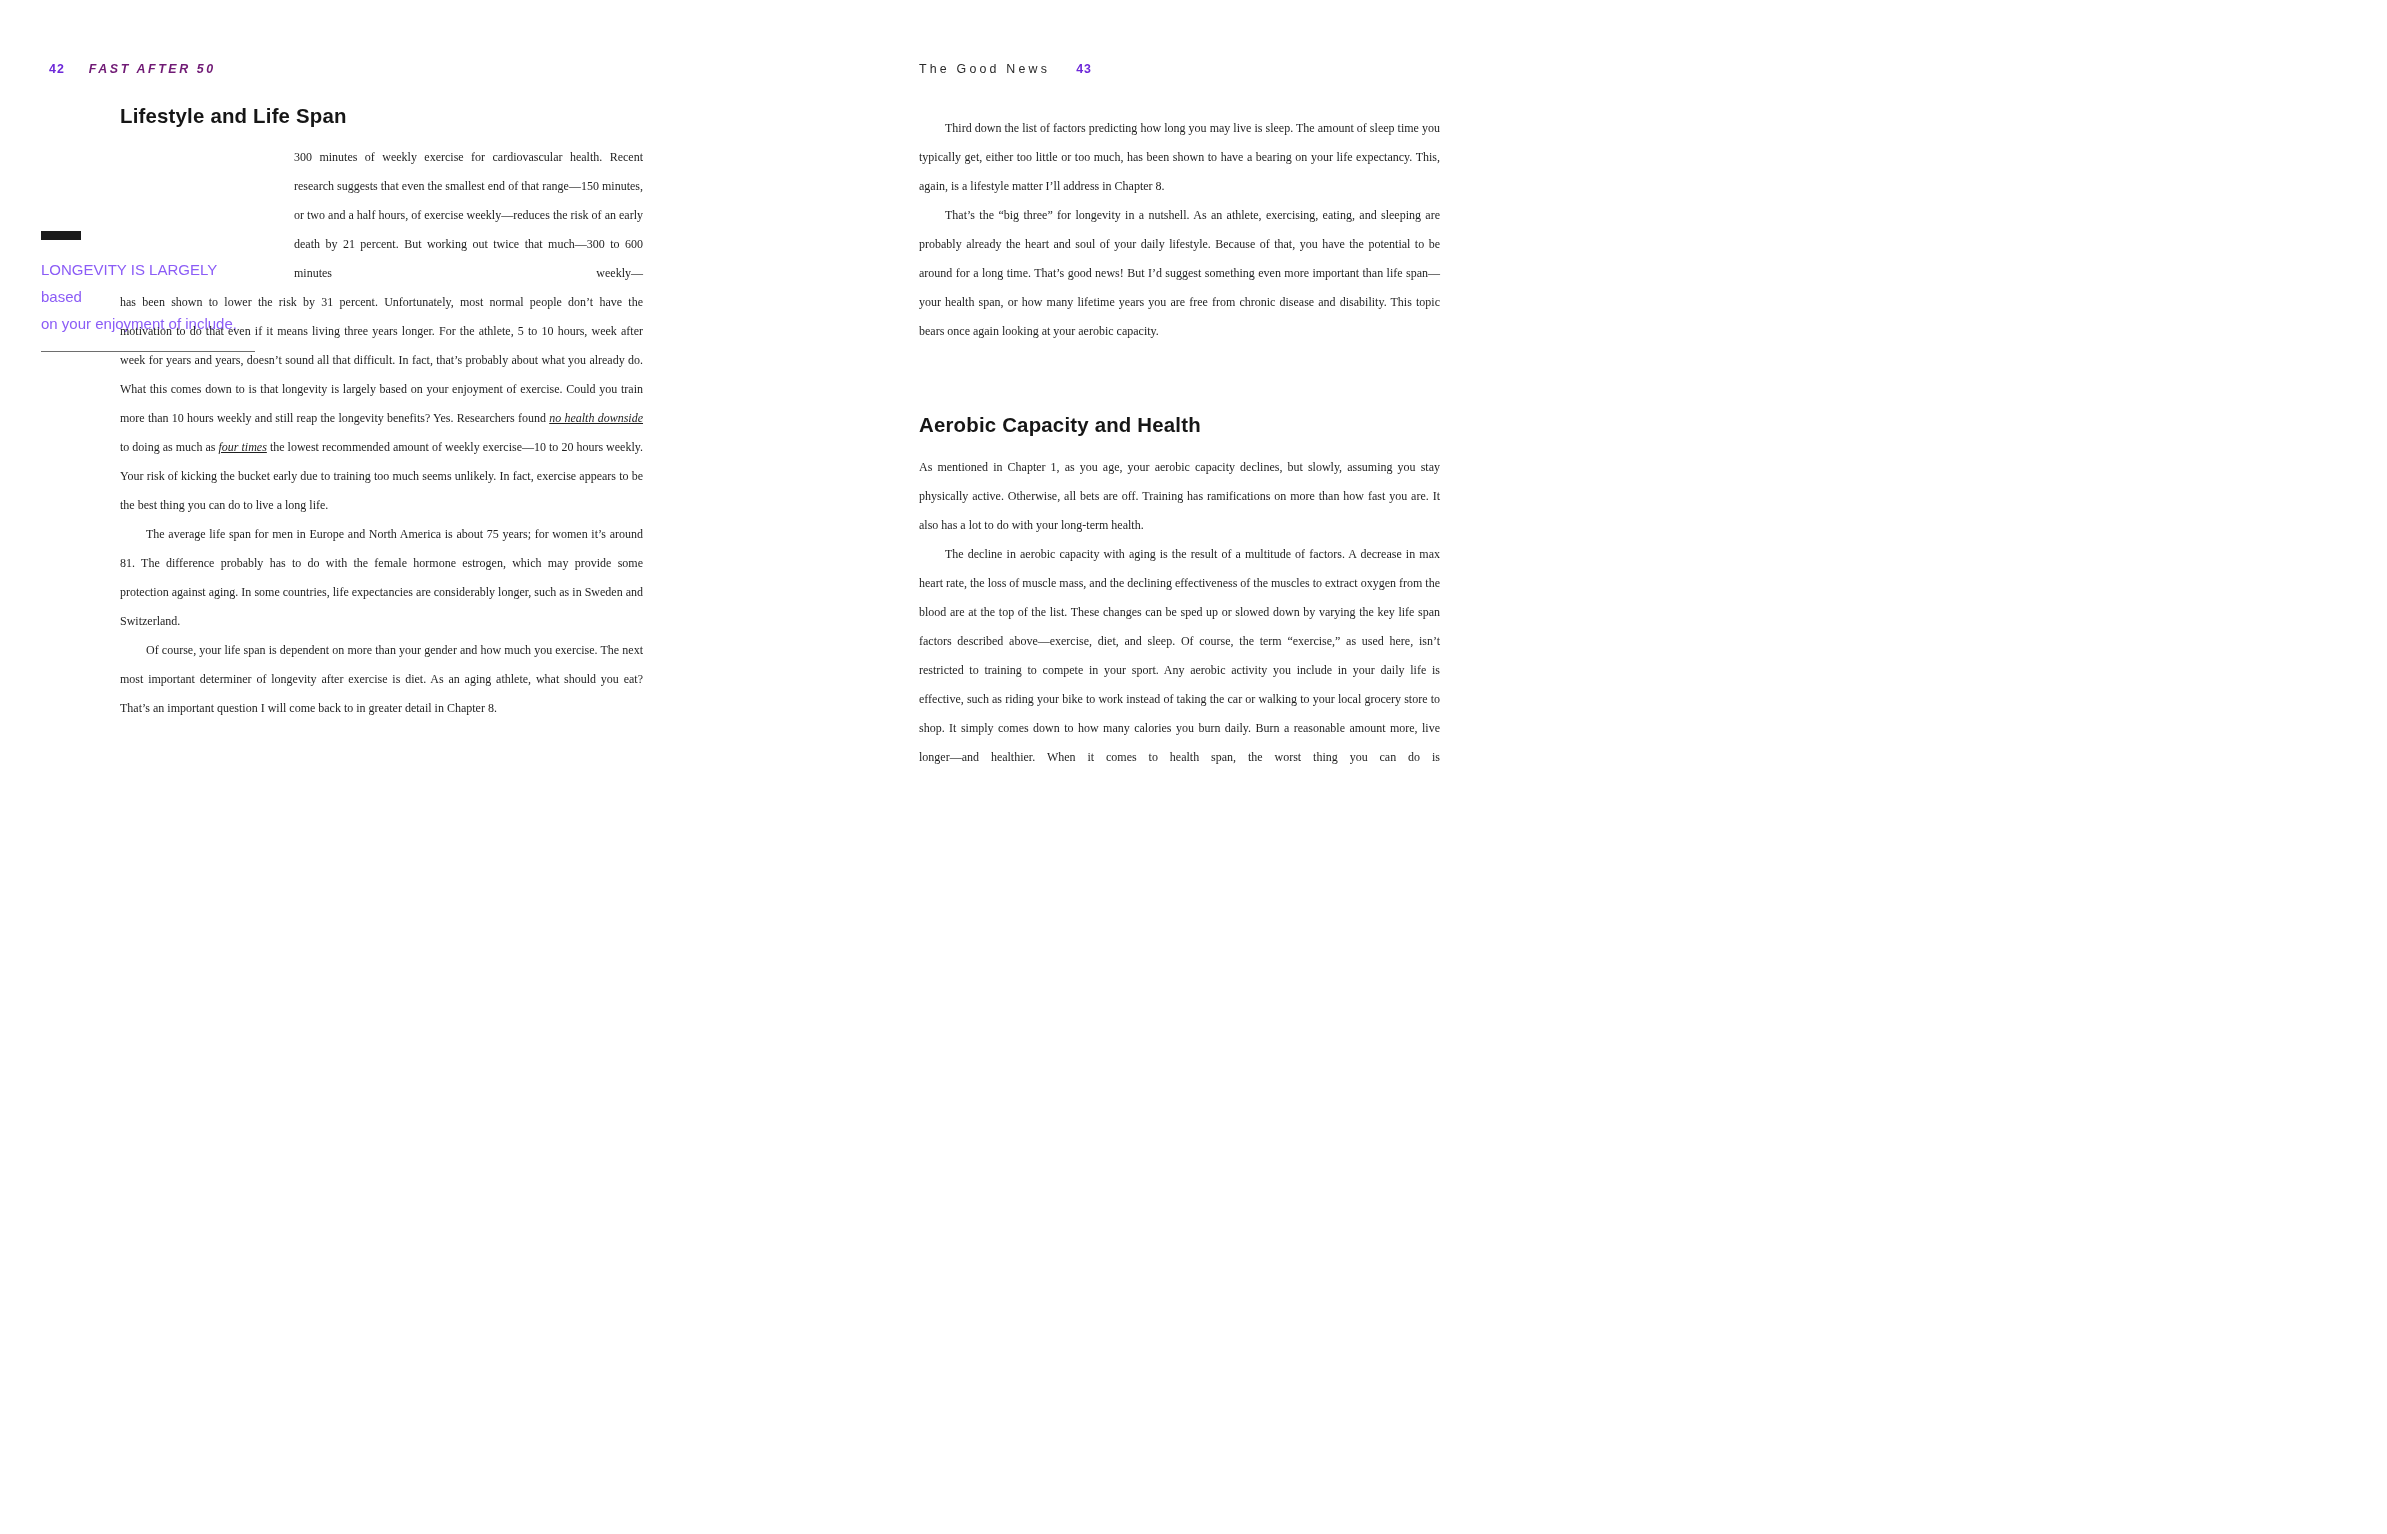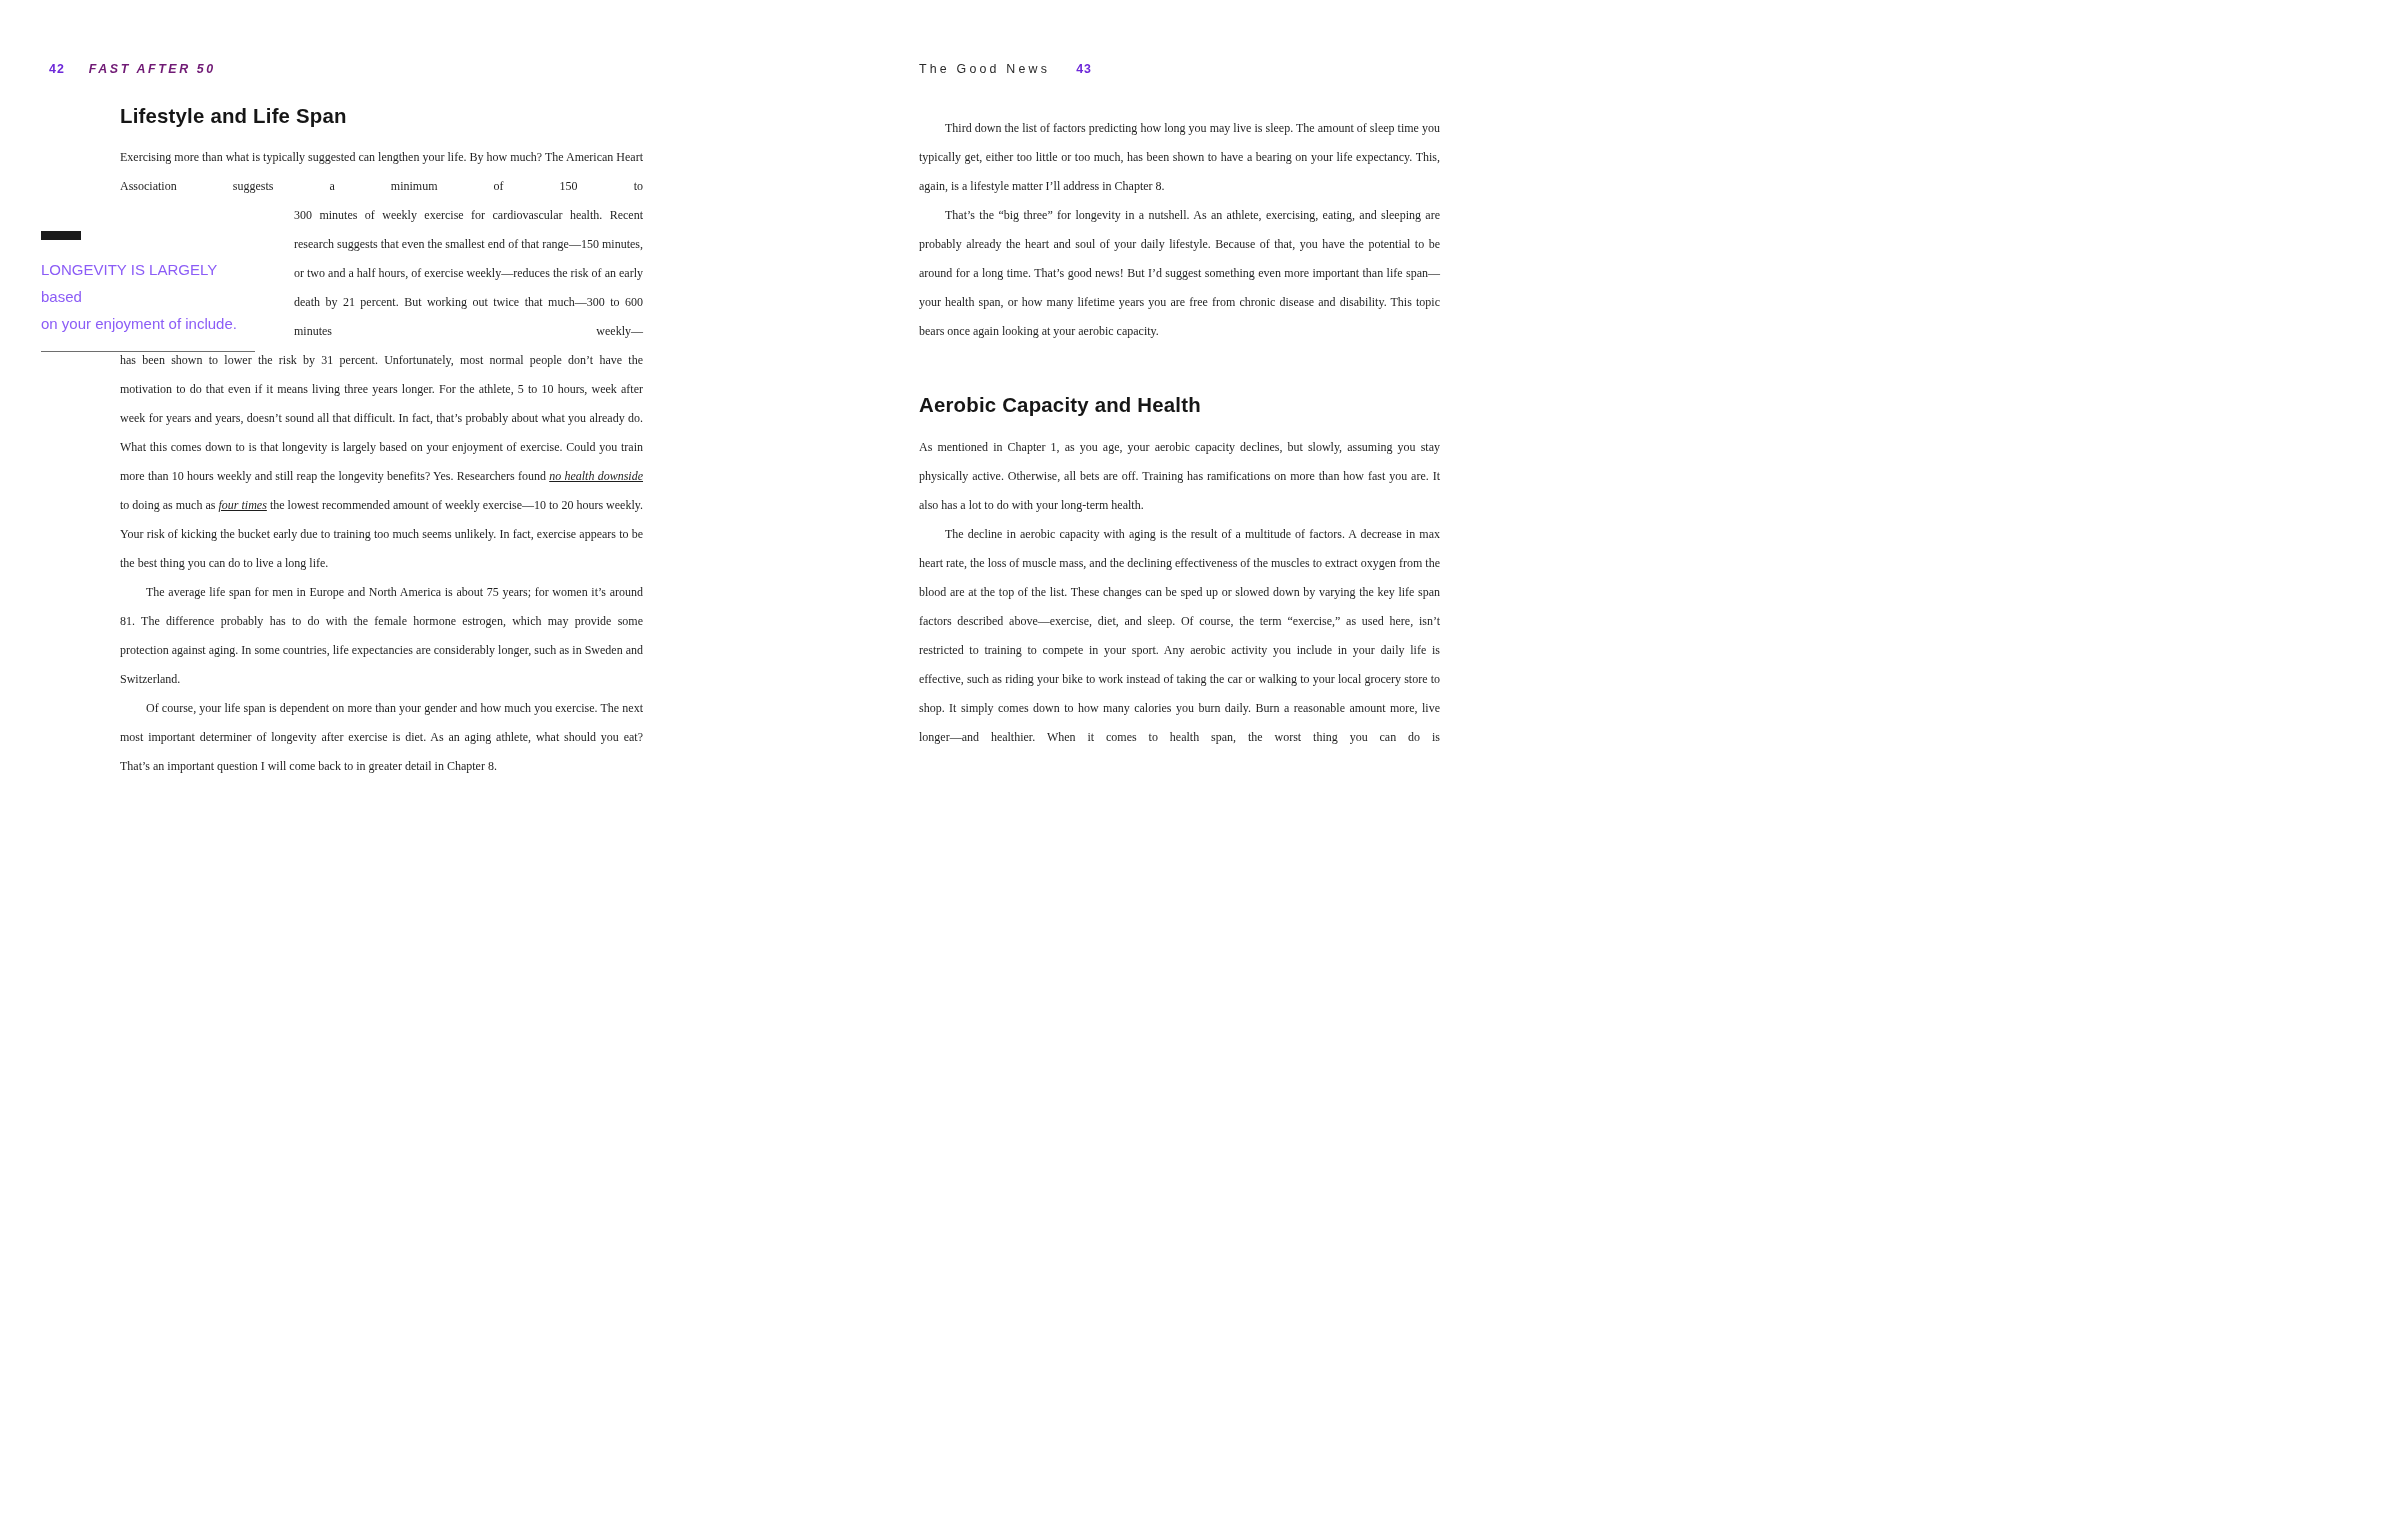--- a/index.html
+++ b/index.html
@@ -70,21 +70,21 @@
 
   .section-heading {
     font-family: "Liberation Sans", "DejaVu Sans", sans-serif;
     font-weight: bold;
     font-size: 20.4px;
     letter-spacing: 0.2px;
     color: #161616;
     margin-bottom: 15px;
   }
   .section-heading.spaced-above {
-    margin-top: 48px;
+    margin-top: 68px;
     margin-bottom: 16px;
   }
 
   p.body {
     font-size: 12px;
     line-height: 29px;
     text-align: justify;
     color: #1e1e1e;
   }
   p.jlast { text-align-last: justify; }
@@ -134,21 +134,20 @@
 <div class="pull-quote">
   <div class="pq-bar"></div>
   <span class="pq-line">LONGEVITY IS LARGELY based</span>
   <span class="pq-line">on your enjoyment of include.</span>
   <div class="pq-rule"></div>
 </div>
 
 <div class="left-col">
   <h2 class="section-heading">Lifestyle and Life Span</h2>
 
-  <p class="body jlast">Exercising more than what is typically suggested can lengthen your life. By how much? The American Heart Association suggests a minimum of 150 to</p>
   <p class="body jlast indent-block">300 minutes of weekly exercise for cardiovascular health. Recent research suggests that even the smallest end of that range—150 minutes, or two and a half hours, of exercise weekly—reduces the risk of an early death by 21 percent. But working out twice that much—300 to 600 minutes weekly—</p>
   <p class="body"><span>has been shown to lower the risk by 31 percent. Unfortunately, most normal people don’t have the motivation to do that even if it means living three years longer. For the athlete, 5 to 10 hours, week after week for years and years, doesn’t sound all that difficult. In fact, that’s probably about what you already do. What this comes down to is that longevity is largely based on your enjoyment of exercise. Could you train more than 10 hours weekly and still reap the longevity benefits? Yes. Researchers found </span><em class="it">no health downside</em><span> to doing as much as </span><em class="it">four times</em><span> the lowest recommended amount of weekly exercise—10 to 20 hours weekly. Your risk of kicking the bucket early due to training too much seems unlikely. In fact, exercise appears to be the best thing you can do to live a long life.</span></p>
 
   <p class="body fi">The average life span for men in Europe and North America is about 75 years; for women it’s around 81. The difference probably has to do with the female hormone estrogen, which may provide some protection against aging. In some countries, life expectancies are considerably longer, such as in Sweden and Switzerland.</p>
   <p class="body fi">Of course, your life span is dependent on more than your gender and how much you exercise. The next most important determiner of longevity after exercise is diet. As an aging athlete, what should you eat? That’s an important question I will come back to in greater detail in Chapter 8.</p>
 </div>
 
 <div class="right-col">
   <p class="body fi">Third down the list of factors predicting how long you may live is sleep. The amount of sleep time you typically get, either too little or too much, has been shown to have a bearing on your life expectancy. This, again, is a lifestyle matter I’ll address in Chapter 8.</p>
   <p class="body fi">That’s the “big three” for longevity in a nutshell. As an athlete, exercising, eating, and sleeping are probably already the heart and soul of your daily lifestyle. Because of that, you have the potential to be around for a long time. That’s good news! But I’d suggest something even more important than life span—your health span, or how many lifetime years you are free from chronic disease and disability. This topic bears once again looking at your aerobic capacity.</p>

